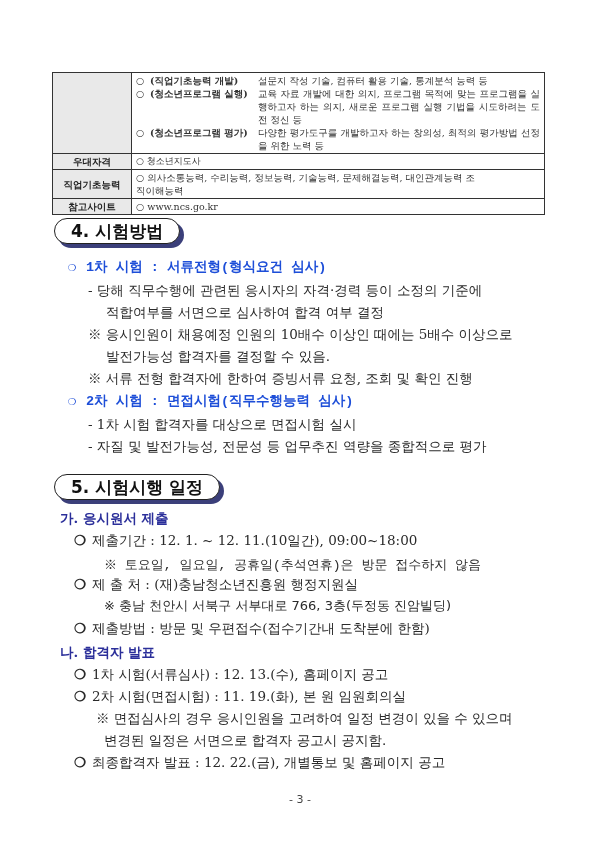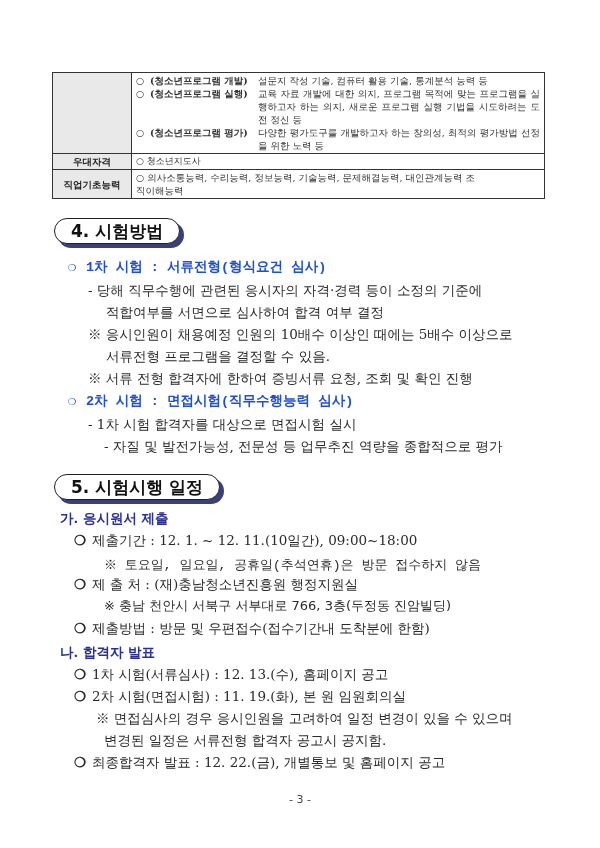--- a/index.html
+++ b/index.html
@@ -48,21 +48,21 @@
 </head>
 <body>
 
 <table class="qual-table">
   <tbody>
       <tr style="height:80px;">
     <td class="hd"></td>
     <td>
       <div class="prog-row">
         <span class="circ">○</span>
-        <span class="pname">(청소년프로그램 개발)</span>
+        <span class="pname">(직업기초능력 개발)</span>
         <span class="pdesc">설문지 작성 기술, 컴퓨터 활용 기술, 통계분석 능력 등</span>
       </div>
       <div class="prog-row">
         <span class="circ">○</span>
         <span class="pname">(청소년프로그램 실행)</span>
         <span class="pdesc">교육 자료 개발에 대한 의지, 프로그램 목적에 맞는 프로그램을 실행하고자 하는 의지, 새로운 프로그램 실행 기법을 시도하려는 도전 정신 등</span>
       </div>
       <div class="prog-row">
         <span class="circ">○</span>
         <span class="pname">(청소년프로그램 평가)</span>
@@ -77,39 +77,46 @@
       <span>청소년지도사</span>
     </td>
   </tr>
   <tr>
     <td class="hd">직업기초능력</td>
     <td style="padding-right:60px;">
       <span>○</span>
       <span>의사소통능력, 수리능력, 정보능력, 기술능력, 문제해결능력, 대인관계능력 조직이해능력</span>
     </td>
   </tr>
+  <tr>
+    <td class="hd">참고사이트</td>
+    <td>
+      <span>○</span>
+      <span>www.ncs.go.kr</span>
+    </td>
+  </tr>
 </tbody>
   </table>
 
 <div class="sec-head" style="left:54px; top:218px;">4. 시험방법</div>
 
 <div class="line bold" style="left:68px; top:258px;">
   <span class="bullet">❍</span><span>1차 시험 : 서류전형(형식요건 심사)</span>
 </div>
 <div class="line" style="left:88px; top:280px;">- 당해 직무수행에 관련된 응시자의 자격·경력 등이 소정의 기준에</div>
 <div class="line" style="left:106px; top:302px;">적합여부를 서면으로 심사하여 합격 여부 결정</div>
 <div class="line" style="left:88px; top:324px;">※ 응시인원이 채용예정 인원의 10배수 이상인 때에는 5배수 이상으로</div>
-<div class="line" style="left:106px; top:346px;">서류전형 프로그램을 결정할 수 있음.</div>
+<div class="line" style="left:106px; top:346px;">발전가능성 합격자를 결정할 수 있음.</div>
 <div class="line" style="left:88px; top:368px;">※ 서류 전형 합격자에 한하여 증빙서류 요청, 조회 및 확인 진행</div>
 
 <div class="line bold" style="left:68px; top:392px;">
   <span class="bullet">❍</span><span>2차 시험 : 면접시험(직무수행능력 심사)</span>
 </div>
 <div class="line" style="left:88px; top:414px;">- 1차 시험 합격자를 대상으로 면접시험 실시</div>
-<div class="line" style="left:104px; top:436px;">- 자질 및 발전가능성, 전문성 등 업무추진 역량을 종합적으로 평가</div>
+<div class="line" style="left:88px; top:436px;">- 자질 및 발전가능성, 전문성 등 업무추진 역량을 종합적으로 평가</div>
 
 <div class="sec-head" style="left:54px; top:474px;">5. 시험시행 일정</div>
 
 <div class="line sub-head" style="left:60px; top:508px;">가. 응시원서 제출</div>
 <div class="line" style="left:74px; top:530px;">
   <span class="bullet">❍</span><span>제출기간 : 12. 1. ~ 12. 11.(10일간), 09:00~18:00</span>
 </div>
 <div class="line sans" style="left:104px; top:556px; font-size:13px;font-family:Liberation Mono, monospace;">※ 토요일, 일요일, 공휴일(추석연휴)은 방문 접수하지 않음</div>
 <div class="line" style="left:74px; top:574px;">
   <span class="bullet">❍</span><span>제 출 처 : (재)충남청소년진흥원 행정지원실</span>
@@ -120,18 +127,18 @@
 </div>
 
 <div class="line sub-head" style="left:60px; top:642px;">나. 합격자 발표</div>
 <div class="line" style="left:74px; top:664px;">
   <span class="bullet">❍</span><span>1차 시험(서류심사) : 12. 13.(수), 홈페이지 공고</span>
 </div>
 <div class="line" style="left:74px; top:686px;">
   <span class="bullet">❍</span><span>2차 시험(면접시험) : 11. 19.(화), 본 원 임원회의실</span>
 </div>
 <div class="line" style="left:96px; top:708px;">※ 면접심사의 경우 응시인원을 고려하여 일정 변경이 있을 수 있으며</div>
-<div class="line" style="left:104px; top:730px;">변경된 일정은 서류전형 합격자 공고시 공지함.</div>
+<div class="line" style="left:104px; top:730px;">변경된 일정은 서면으로 합격자 공고시 공지함.</div>
 <div class="line" style="left:74px; top:752px;">
   <span class="bullet">❍</span><span>최종합격자 발표 : 12. 22.(금), 개별통보 및 홈페이지 공고</span>
 </div>
 
 <div class="page-num">- 3 -</div>
 
 </body></html>

